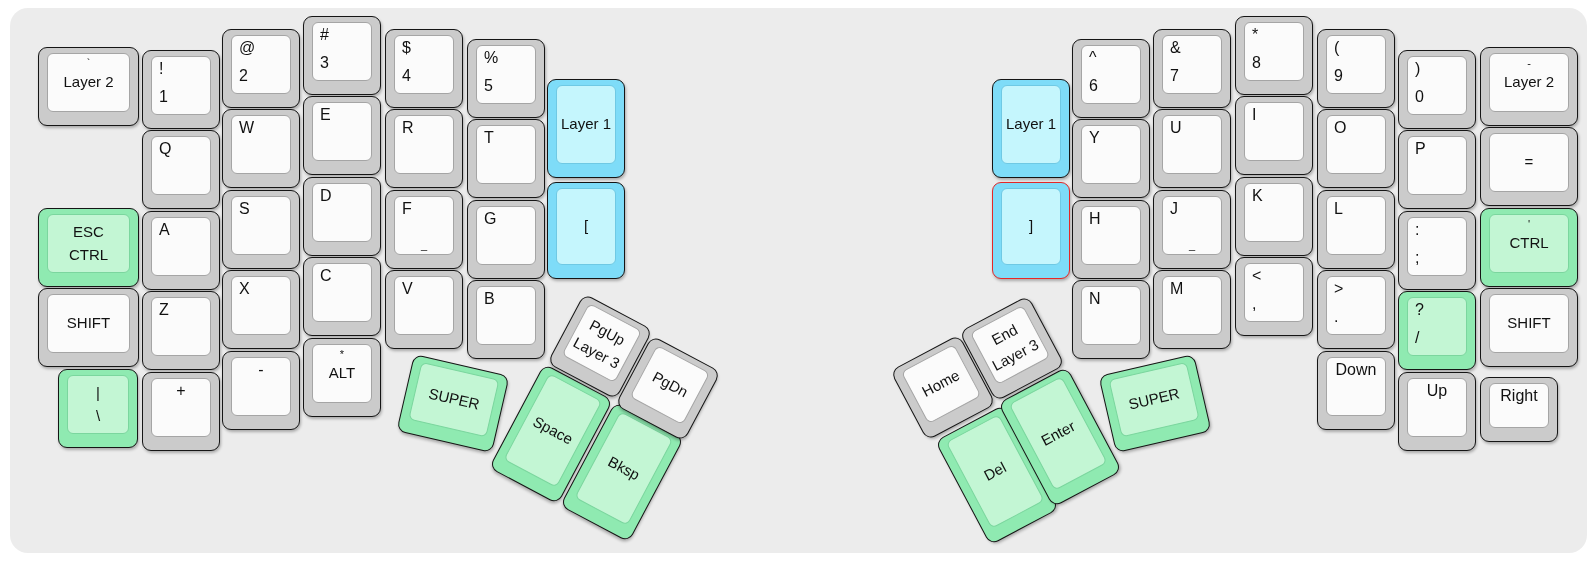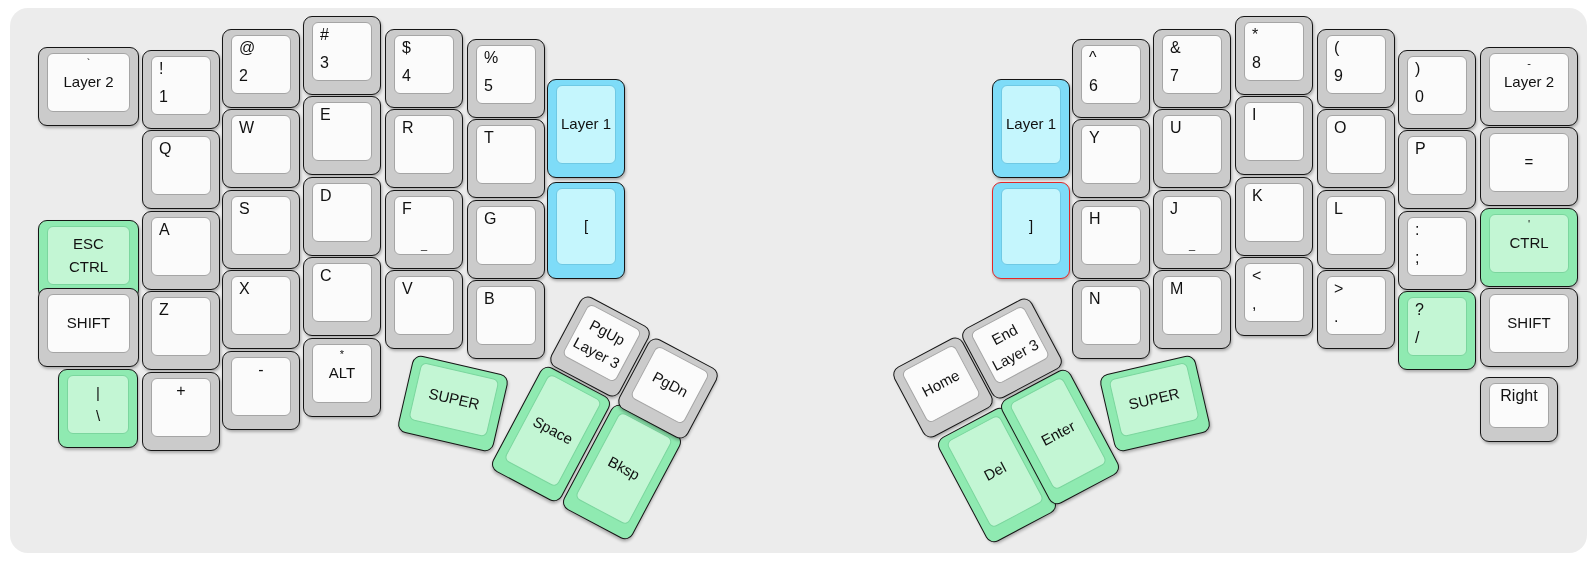--- a/index.html
+++ b/index.html
@@ -29,21 +29,21 @@
 
 <div class="stage">
   <div class="panel"></div>
   <div class="board">
       <div class="key white" style="width: 101px; height: 79px; left: 38px; top: 47px;">
         <div class="cap">
           <span class="lbl p-tc sm">`</span>
           <span class="lbl p-c">Layer 2</span>
         </div>
       </div>
-      <div class="key green" style="width: 101px; height: 79px; left: 38px; top: 220px;">
+      <div class="key green" style="width: 101px; height: 79px; left: 38px; top: 208px;">
         <div class="cap">
           <span class="lbl p-c">ESC
 CTRL</span>
         </div>
       </div>
       <div class="key white" style="width: 101px; height: 79px; left: 38px; top: 288px;">
         <div class="cap">
           <span class="lbl p-c">SHIFT</span>
         </div>
       </div>
@@ -301,20 +301,25 @@
         <div class="cap">
           <span class="lbl p-tl">L</span>
         </div>
       </div>
       <div class="key white" style="width: 78px; height: 79px; left: 1317px; top: 270px;">
         <div class="cap">
           <span class="lbl p-tl">&gt;</span>
           <span class="lbl p-bl">.</span>
         </div>
       </div>
+      <div class="key white" style="width: 78px; height: 79px; left: 1317px; top: 351px;">
+        <div class="cap">
+          <span class="lbl p-tc">Down</span>
+        </div>
+      </div>
       <div class="key white" style="width: 78px; height: 79px; left: 1398px; top: 50px;">
         <div class="cap">
           <span class="lbl p-tl">)</span>
           <span class="lbl p-bl">0</span>
         </div>
       </div>
       <div class="key white" style="width: 78px; height: 79px; left: 1398px; top: 130px;">
         <div class="cap">
           <span class="lbl p-tl">P</span>
         </div>
@@ -322,20 +327,25 @@
       <div class="key white" style="width: 78px; height: 79px; left: 1398px; top: 211px;">
         <div class="cap">
           <span class="lbl p-tl">:</span>
           <span class="lbl p-bl">;</span>
         </div>
       </div>
       <div class="key green" style="width: 78px; height: 79px; left: 1398px; top: 291px;">
         <div class="cap">
           <span class="lbl p-tl">?</span>
           <span class="lbl p-bl">/</span>
+        </div>
+      </div>
+      <div class="key white" style="width: 78px; height: 79px; left: 1398px; top: 372px;">
+        <div class="cap">
+          <span class="lbl p-tc">Up</span>
         </div>
       </div>
       <div class="key white" style="width: 98px; height: 79px; left: 1480px; top: 47px;">
         <div class="cap">
           <span class="lbl p-tc sm">-</span>
           <span class="lbl p-c">Layer 2</span>
         </div>
       </div>
       <div class="key white" style="width: 98px; height: 79px; left: 1480px; top: 127px;">
         <div class="cap">

